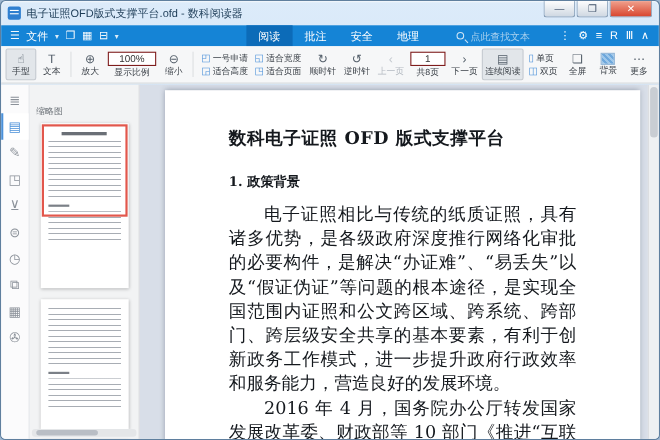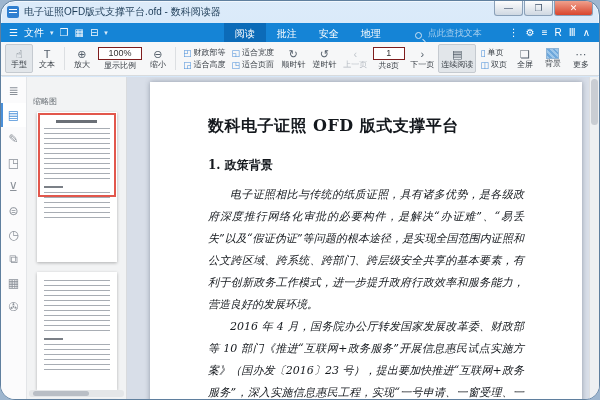--- a/index.html
+++ b/index.html
@@ -1,36 +1,36 @@
 <!DOCTYPE html>
 <html><head>
 <meta charset="utf-8">
 <style>
   html,body{margin:0;padding:0;background:#9eb6cf;font-family:"Liberation Sans","DejaVu Sans",sans-serif;}
   *{box-sizing:border-box;}
-  .window{position:relative;width:600px;height:400px;border:1px solid #5f7f9e;border-radius:15px;
+  .window{position:relative;width:600px;height:400px;border:1px solid #5f7f9e;border-radius:5px;
     background:linear-gradient(#dcebfa,#bcd4ec);box-shadow:inset 0 0 0 1px rgba(255,255,255,.6);overflow:hidden;}
   
   .titlebar{position:absolute;left:0;top:0;right:0;height:22px;display:flex;align-items:center;padding:0 6px;}
   .app-icon{width:12px;height:12px;background:#2f7fd0;border-radius:2px;margin-right:5px;position:relative;flex:none;}
   .app-icon::before{content:"";position:absolute;left:2px;right:2px;top:3px;height:1px;background:#fff;box-shadow:0 3px 0 #fff;}
   .title-text{font-size:10px;color:#1d3c57;white-space:nowrap;overflow:hidden;}
   .win-controls{position:absolute;right:6px;top:0;display:flex;}
   .win-btn{width:29px;height:15px;font-size:9px;line-height:14px;text-align:center;color:#41536b;
     background:linear-gradient(#fdfdfd,#cfd8e2);border:1px solid #8aa0b8;border-top:none;border-radius:0 0 3px 3px;margin-left:1px;cursor:pointer;}
   .win-btn.close{background:linear-gradient(#f0a08c,#d8452e);color:#fff;width:39px;}
   
   .menubar{position:absolute;left:0;top:22px;right:0;height:19px;background:#1584d6;display:flex;align-items:center;color:#fff;font-size:10px;}
   .mb-left{display:flex;align-items:center;gap:6px;padding:0 8px;}
   .mb-glyph{font-size:10px;opacity:.95;cursor:pointer;}
   .mb-caret{font-size:7px;opacity:.85;cursor:pointer;}
   .mb-tabs{display:flex;height:100%;margin-left:108px;}
   .mb-tab{padding:1px 11px;line-height:19px;cursor:pointer;white-space:nowrap;}
   .mb-tab.active{background:#0c6bb8;}
-  .mb-search{display:flex;align-items:flex-end;margin-left:auto;gap:4px;}
+  .mb-search{display:flex;align-items:center;margin-left:auto;gap:4px;}
   .mag{width:7px;height:7px;border:1px solid #cfe4f5;border-radius:50%;position:relative;flex:none;}
   .mag::after{content:"";position:absolute;width:4px;height:1px;background:#cfe4f5;left:6px;top:7px;transform:rotate(45deg);}
   .mb-search input{background:transparent;border:none;outline:none;width:74px;font-size:9px;color:#eaf4fc;}
   .mb-search input::placeholder{color:#a8d0ee;}
   .mb-icons{display:flex;align-items:center;gap:7px;padding:0 9px;font-size:10px;}
   .mb-icons span{cursor:pointer;}
   
   .toolbar{position:absolute;left:0;top:41px;right:0;height:34px;background:#f6f7f8;border-bottom:1px solid #d8dbde;
     display:flex;align-items:stretch;padding:2px 4px;}
   .tb-btn{display:flex;flex-direction:column;align-items:center;justify-content:center;min-width:28px;padding:0 3px;
@@ -64,21 +64,21 @@
   .thumb .mlines.short{height:28px;}
   .viewport-box{position:absolute;left:1px;right:1px;top:1px;height:84px;border:2px solid #e2574c;}
   .hscroll{position:absolute;left:2px;right:2px;bottom:2px;height:7px;background:#e4e6e8;border-radius:3px;}
   .hscroll .hthumb{position:absolute;left:4px;top:1px;height:5px;width:56px;background:#b9bec5;border-radius:3px;cursor:pointer;}
   
   .docarea{flex:1;position:relative;overflow:hidden;}
   .page{position:absolute;left:23px;right:17px;top:5px;bottom:-30px;background:#fff;box-shadow:0 0 5px rgba(60,70,90,.45);
     padding:34px 58px 0;font-family:"DejaVu Serif","Liberation Serif",serif;color:#14181d;}
   .doc-title{font-size:16px;font-weight:bold;margin:0 0 20px;letter-spacing:.5px;}
   .doc-heading{font-size:12px;font-weight:bold;margin:0 0 10px;}
-  .page p{font-size:11px;line-height:22px;text-align:justify;text-indent:2em;margin:0;font-style:italic;}
+  .page p{font-size:16px;line-height:22px;text-align:justify;text-indent:2em;margin:0;}
   .vscroll{position:absolute;right:0;top:0;bottom:0;width:10px;background:#eef0f2;border-left:1px solid #dcdee1;}
   .vscroll .vthumb{position:absolute;left:1px;right:1px;top:2px;height:46px;background:#c9cdd3;border-radius:4px;cursor:pointer;}
 </style>
 </head>
 <body>
 
 <div class="window">
 
   <div class="titlebar">
     <div class="app-icon"></div>
@@ -139,21 +139,21 @@
       <span class="t">显示比例</span>
     </div>
     <div class="tb-btn">
       <span class="g">⊖</span>
       <span class="t">缩小</span>
     </div>
     <div class="tb-sep"></div>
     <div class="fit-grid">
       <span class="fit-item">
           <span class="fg">◰</span>
-          <span>财政部等</span>
+          <span>一号申请</span>
         </span>
       <span class="fit-item">
           <span class="fg">◱</span>
           <span>适合宽度</span>
         </span>
       <span class="fit-item">
           <span class="fg">◲</span>
           <span>适合高度</span>
         </span>
       <span class="fit-item">

